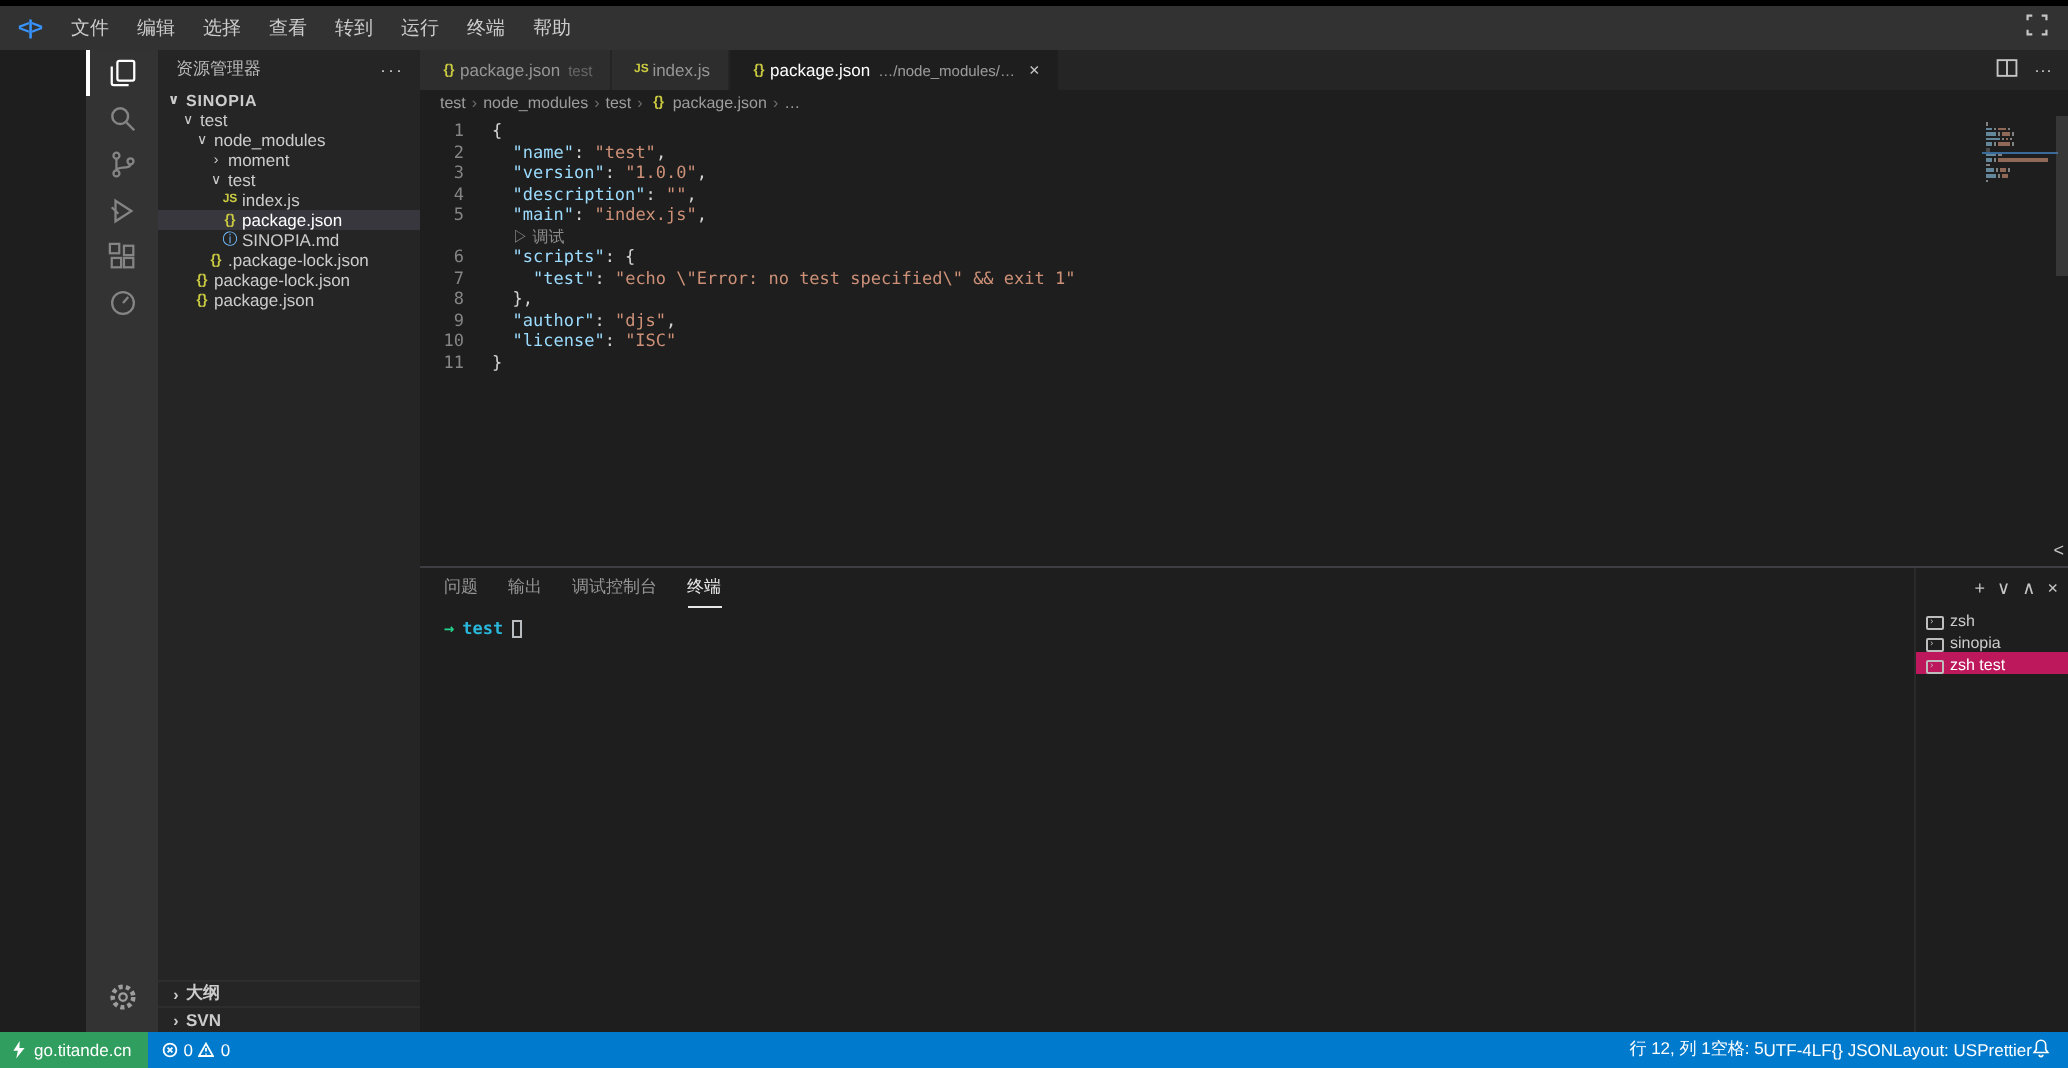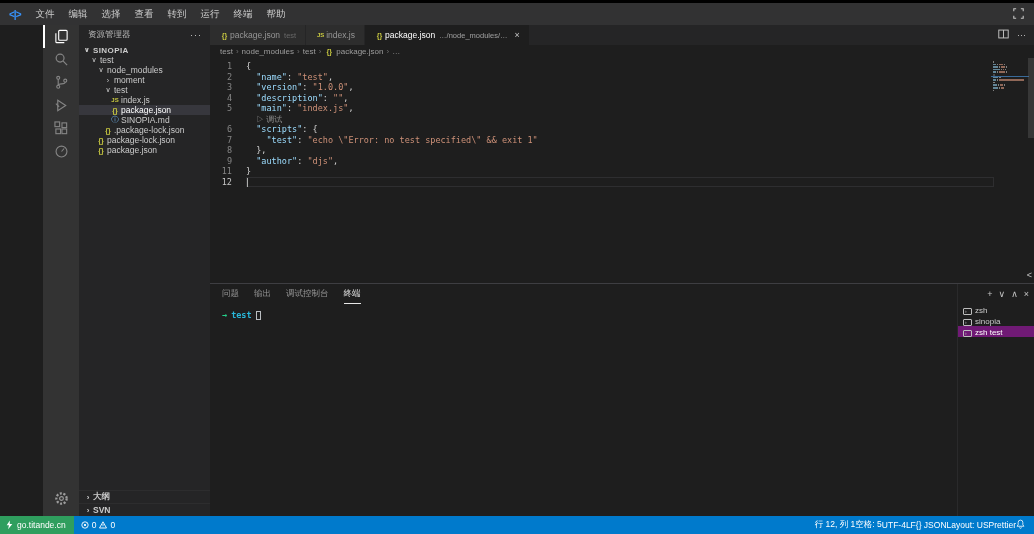--- a/index.html
+++ b/index.html
@@ -83,21 +83,21 @@
   .panel-tabs { height:20px; display:flex; align-items:stretch; padding-left:12px; gap:15px; font-size:8.5px; color:#969696; }
   .panel-tab { display:flex; align-items:center; border-bottom:1px solid transparent; }
   .panel-tab.active { color:#e7e7e7; border-bottom-color:#e7e7e7; }
   .terminal { flex:1; font-family:"DejaVu Sans Mono","Liberation Mono",monospace; font-size:8.5px; padding:6px 0 0 12px; color:#cccccc; }
   .t-arrow { color:#23d18b; font-weight:bold; }
   .t-cwd { color:#29b8db; font-weight:bold; margin-left:4px; }
   .t-cursor { display:inline-block; width:5px; height:9px; border:1px solid #b9bdc0; vertical-align:middle; margin-left:4px; }
   .panel-side { width:77px; flex-shrink:0; border-left:1px solid #2a2a2b; display:flex; flex-direction:column; }
   .panel-actions { height:20px; display:flex; align-items:center; justify-content:flex-end; gap:6px; padding-right:5px; color:#c5c5c5; font-size:9px; }
   .term-item { height:11px; display:flex; align-items:flex-end; gap:3px; padding-left:5px; font-size:8px; color:#cccccc; white-space:nowrap; }
-  .term-item.selected { background:#701a75; color:#ffffff; }
+  .term-item.selected { background:#be185d; color:#ffffff; }
   .term-ic { width:9px; height:7px; border:1px solid #bdbdbd; border-radius:1px; font-size:5px; line-height:5px; text-align:left; padding-left:1px; color:#bdbdbd; flex-shrink:0; }
 
   
   .statusbar { height:18px; background:#007acc; display:flex; align-items:center; justify-content:space-between; color:#ffffff; font-size:8.5px; }
   .sb-left { display:flex; align-items:center; height:100%; }
   .sb-remote { height:100%; background:#2f9e5e; display:flex; align-items:center; gap:4px; padding:0 8px 0 6px; }
   .sb-problems { display:flex; align-items:center; gap:3px; padding:0 7px; }
   .sb-right { display:flex; align-items:center; padding-right:9px; }
   .sb-item { white-space:nowrap; }
 </style>
@@ -352,26 +352,26 @@
             </div>
             <div class="line">
               <span class="lnum">8</span>
               <span class="line-content"><span class="tk-p">  },</span></span>
             </div>
             <div class="line">
               <span class="lnum">9</span>
               <span class="line-content"><span class="tk-p">  </span><span class="tk-k">"author"</span><span class="tk-p">: </span><span class="tk-s">"djs"</span><span class="tk-p">,</span></span>
             </div>
             <div class="line">
+              <span class="lnum">10</span>
+              <span class="line-content"><span class="tk-p">  </span><span class="tk-k">"license"</span><span class="tk-p">: </span><span class="tk-s">"ISC"</span></span>
+            </div>
+            <div class="line">
               <span class="lnum">11</span>
               <span class="line-content"><span class="tk-p">}</span></span>
-            </div>
-            <div class="line current">
-              <span class="lnum">12</span>
-              <span class="line-content cur"><span class="caret"></span></span>
             </div>
           </div>
         <div class="minimap" id="minimap">
           <div class="mm-blue"></div>
         <div class="mline">
               <span class="mseg-p" style="width: 0.55px;"></span>
             </div>
             <div class="mline">
               <span class="mseg-k" style="width: 3.3px;"></span>
               <span class="mseg-p" style="width: 1.1px;"></span>

